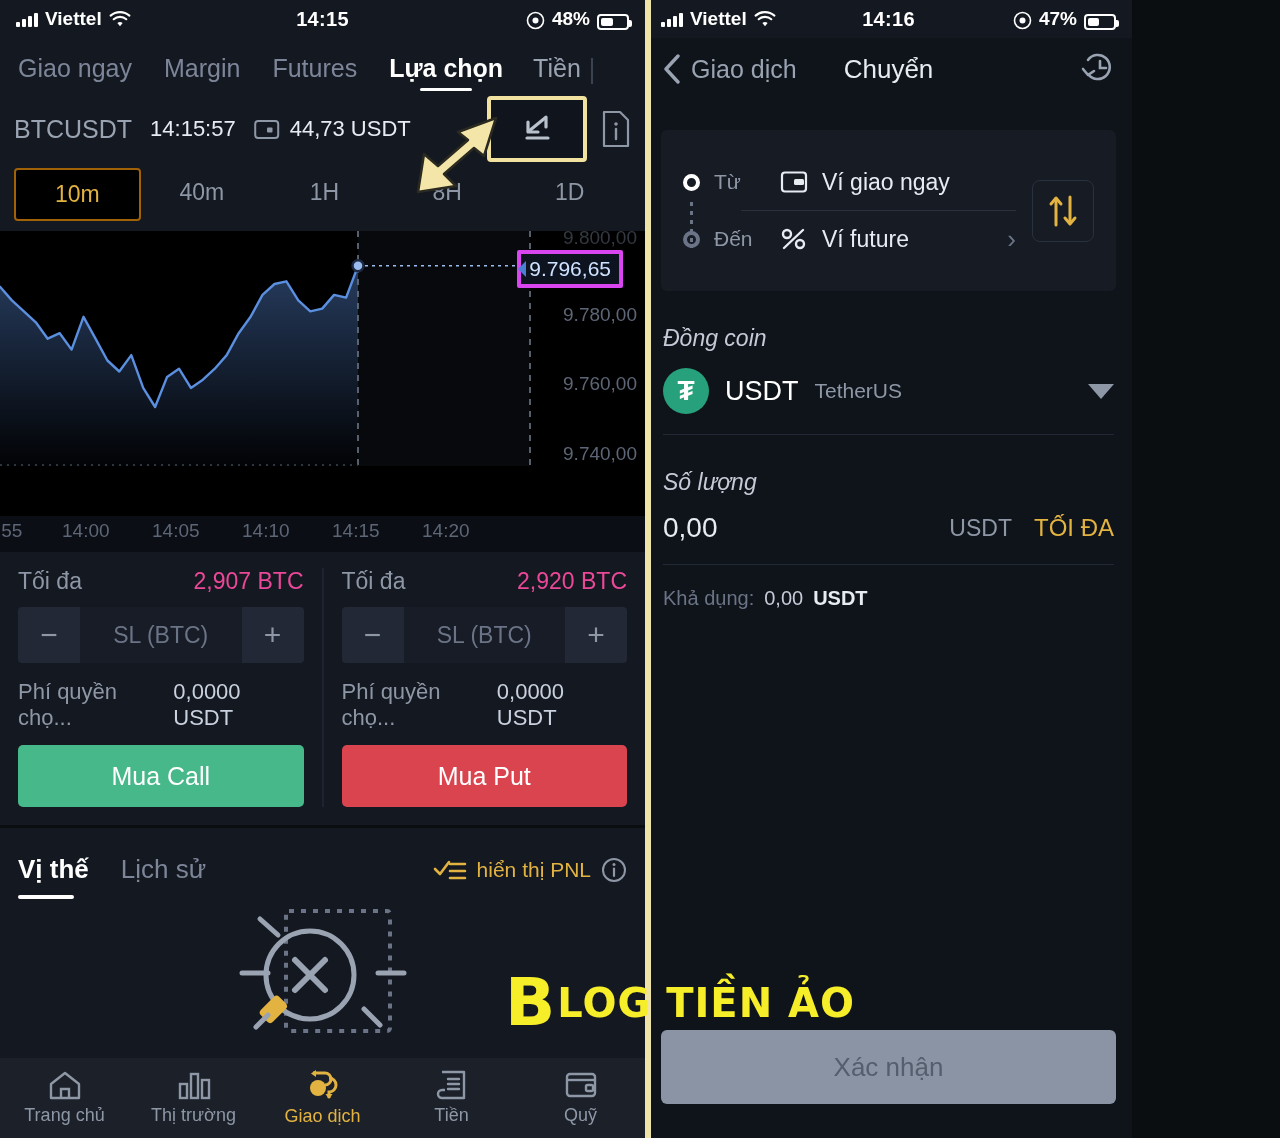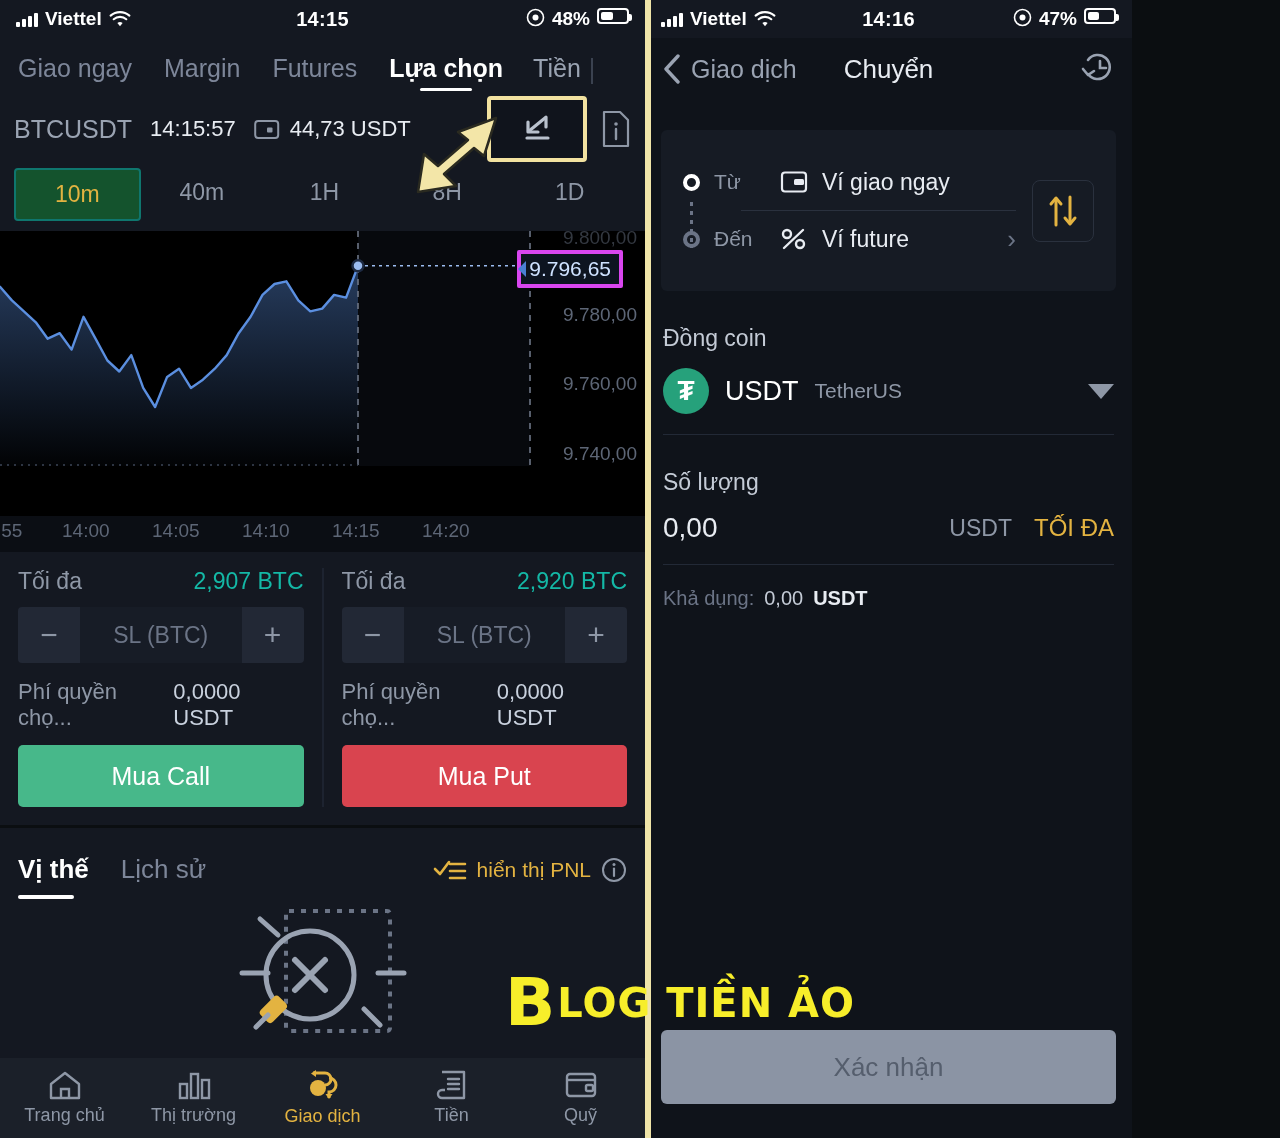--- a/index.html
+++ b/index.html
@@ -13,21 +13,21 @@
 
   
   .status-bar {
     height: 38px; display: flex; align-items: center;
     padding: 0 16px; color: #fff; font-size: 19px; font-weight: 600;
     background: #141821; position: relative;
   }
   .sb-left { display: flex; align-items: center; gap: 7px; }
   .sb-center { position: absolute; left: 0; right: 0; text-align: center;
                font-size: 20px; font-weight: 700; letter-spacing: .3px; pointer-events: none; }
-  .sb-right { margin-left: auto; display: flex; align-items: flex-start; gap: 7px; font-size: 19px; }
+  .sb-right { margin-left: auto; display: flex; align-items: flex-end; gap: 7px; font-size: 19px; }
   .bars { display: flex; align-items: flex-end; gap: 2px; height: 15px; }
   .bars i { width: 4px; background: #fff; border-radius: 1px; display: block; }
   .bars i:nth-child(1){height:5px}.bars i:nth-child(2){height:8px}
   .bars i:nth-child(3){height:11px}.bars i:nth-child(4){height:14px}
   .batt { width: 32px; height: 16px; border: 2px solid #fff; border-radius: 4px; position: relative; }
   .batt::after { content:''; position:absolute; right:-5px; top:4px; width:3px; height:7px;
                  background:#fff; border-radius:0 2px 2px 0; }
   .batt i { position:absolute; left:2px; top:2px; bottom:2px; background:#fff; border-radius:2px; display:block; }
 
   
@@ -48,21 +48,21 @@
   .sym-name { color:#9aa3b2; font-size:25px; }
   .sym-time { color:#e8ecf2; font-size:22px; }
   .sym-bal { display:flex; align-items:center; gap:10px; color:#e8ecf2; font-size:22px; }
   .sym-icons { margin-left:auto; display:flex; align-items:center; gap:14px; }
   .hl-box { width:100px; height:66px; border:4px solid #f2e2a0; border-radius:4px;
             display:flex; align-items:center; justify-content:center; background:#10141c; }
   .arrow-cursor { position:absolute; left:408px; top:14px; width:96px; height:86px; pointer-events:none; }
 
   .tf-row { display:flex; padding: 8px 14px 10px; gap:0; background:#141821; }
   .tf { flex:1; text-align:center; color:#8e97a6; font-size:23px; padding:11px 0; }
-  .tf.active { color:#e3b341; border:2px solid #0f766e; border-radius:4px; background:#14532d; }
+  .tf.active { color:#e3b341; border:2px solid #a16207; border-radius:4px; background:#000000; }
 
   .chart-wrap { position:relative; height:285px; background:#000000; overflow:hidden; }
   .chart-wrap svg { display:block; }
   .y-lab { position:absolute; right:8px; color:#5d6676; font-size:19px; }
   .price-tag {
     position:absolute; right:22px; top:236px; color:#cfe2ff; font-size:21px;
     border:4px solid #d946ef; background:#0d1420; padding:3px 8px; border-radius:2px;
   }
   .price-tag::before{
     content:''; position:absolute; left:-11px; top:50%; margin-top:-8px;
@@ -70,21 +70,21 @@
   }
   .x-axis { height:36px; background:#0b0e14; position:relative; }
   .x-lab { position:absolute; top:4px; color:#5d6676; font-size:19px; }
 
   .order-area { background:#141821; padding: 16px 0 4px; }
   .order-cols { display:flex; }
   .order-col { flex:1; padding: 0 18px; }
   .order-col + .order-col { border-left: 2px solid #1d2330; }
   .max-row { display:flex; justify-content:space-between; align-items:center; margin-bottom:12px; }
   .max-lbl { color:#8e97a6; font-size:23px; }
-  .max-val { color:#14b8a6; font-size:23px; }
+  .max-val { color:#ec4899; font-size:23px; }
   .stepper { display:flex; height:56px; border-radius:4px; overflow:hidden; }
   .step-btn { width:62px; background:#222835; color:#8e97a6; font-size:30px;
               display:flex; align-items:center; justify-content:center; }
   .step-inp { flex:1; background:#171c26; color:#6b7486; font-size:23px;
               display:flex; align-items:center; justify-content:center; }
   .fee-row { display:flex; justify-content:space-between; align-items:center; margin:16px 0 14px; }
   .fee-lbl { color:#8e97a6; font-size:22px; }
   .fee-val { color:#c9d1de; font-size:22px; }
   .big-btn { height:62px; border-radius:5px; display:flex; align-items:center;
              justify-content:center; color:#fff; font-size:25px; }
@@ -122,21 +122,21 @@
   .radio { width:17px; height:17px; border-radius:50%; border:4px solid #fff; }
   .radio.dim { border-color:#6b7486; }
   .dots { position:absolute; left:7px; top:46px; width:3px; height:46px;
           background:repeating-linear-gradient(#6b7486 0 4px, transparent 4px 9px); }
   .c-line { height:1px; background:#2a313e; margin:2px 0 2px 58px; }
   .chev { margin-left:auto; color:#6b7486; font-size:26px; }
   .swap-btn { width:62px; height:62px; border:1px solid #2a313e; border-radius:8px;
               display:flex; align-items:center; justify-content:center; margin-left:16px; }
 
   .sec { padding: 0 18px; }
-  .sec-lbl { color:#c4cbd6; font-size:23px; margin:34px 0 16px; }
+  .sec-lbl { color:#c4cbd6; font-size:23px; margin:34px 0 16px;font-style:italic; }
   .coin-row { display:flex; align-items:center; gap:16px; padding-bottom:20px; border-bottom:1px solid #222936; }
   .coin-ic { width:46px; height:46px; border-radius:50%; background:#26a17b; color:#fff;
              display:flex; align-items:center; justify-content:center; font-size:28px; font-weight:700; }
   .coin-sym { color:#fff; font-size:27px; }
   .coin-full { color:#8e97a6; font-size:21px; }
   .caret { margin-left:auto; width:0; height:0; border-left:13px solid transparent;
            border-right:13px solid transparent; border-top:15px solid #8e97a6; }
   .amt-row { display:flex; align-items:center; padding-bottom:20px; border-bottom:1px solid #222936; }
   .amt-val { color:#e8ecf2; font-size:28px; flex:1; }
   .amt-unit { color:#8e97a6; font-size:23px; margin-right:22px; }

